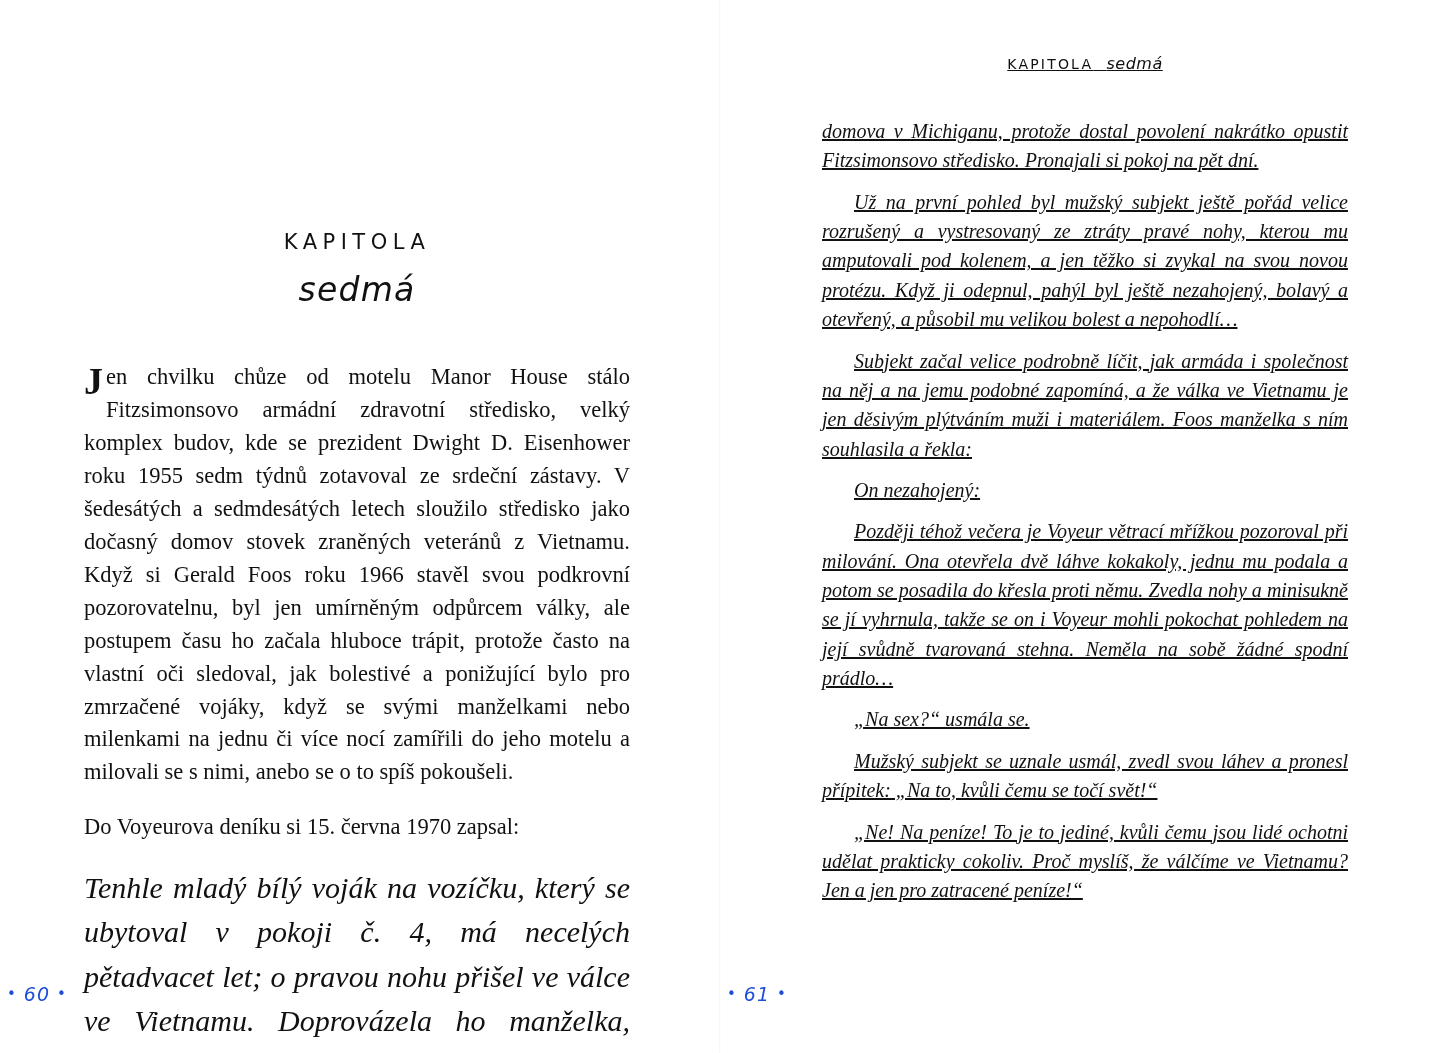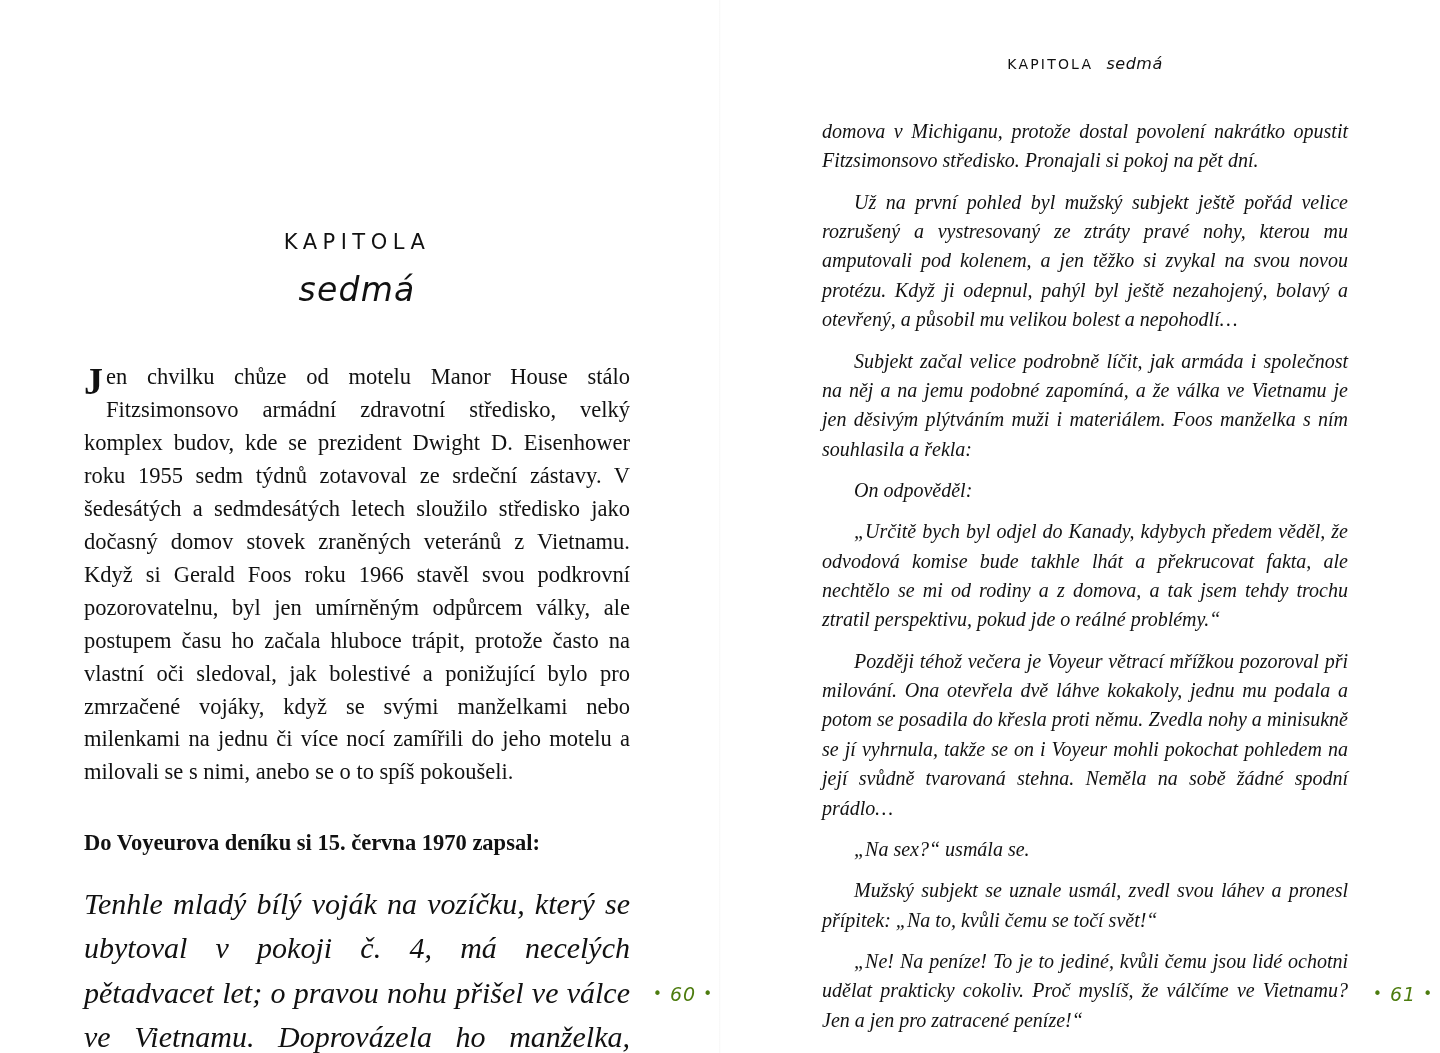--- a/index.html
+++ b/index.html
@@ -25,20 +25,21 @@
     position: relative;
     width: 720px;
     height: 1053px;
     box-sizing: border-box;
   }
   .page-left {
     padding: 60px 90px 0 84px;
   }
   .page-right {
     padding: 40px 80px 17px 90px;
+    text-decoration: underline;
   }
 
   
   .running-head {
     text-align: center;
     font-family: "DejaVu Sans", sans-serif;
     font-size: 14px;
     letter-spacing: 2.2px;
     margin: 14px 0 0 0;
     color: #111;
@@ -79,23 +80,22 @@
     text-align: justify;
     margin: 0 0 0 0;
     text-indent: 0;
     hyphens: auto;
     -webkit-hyphens: auto;
   }
   p.body + p.body {
     text-indent: 1.55em;
   }
   p.spaced {
-    margin-top: 38px;
+    margin-top: 22px;
     text-indent: 0 !important;
-    font-weight: bold;
   }
   p.diary {
     font-style: italic;
     font-size: 30px;
     line-height: 1.47;
     text-align: justify;
     margin: 22px 0 0 0;
     text-indent: 0;
   }
   .dropcap-para {
@@ -124,26 +124,26 @@
   p.ital.ind {
     text-indent: 1.6em;
   }
 
   
   .folio {
     position: absolute;
     bottom: 48px;
     left: 0;
     width: 100%;
-    text-align: right;
+    text-align: left;
     font-family: "DejaVu Sans", sans-serif;
     font-style: italic;
     font-size: 19px;
     letter-spacing: 1px;
-    color: #4d7c0f;
+    color: #1d4ed8;
   }
   .folio .dot {
     font-style: normal;
     font-size: 15px;
     vertical-align: 2px;
     padding: 0 7px;
   }
   .gutter-shadow {
     position: absolute;
     top: 0;
@@ -177,22 +177,21 @@
 
   <div class="page page-right">
 
     <div class="running-head"><span class="rh-word">KAPITOLA</span>&nbsp;&nbsp;<span class="rh-num">sedmá</span></div>
 
     <div style="height:32px"></div>
 
     <p class="ital">domova v Michiganu, protože dostal povolení nakrátko opustit Fitzsimonsovo středisko. Pronajali si pokoj na pět dní.</p>
     <p class="ital ind">Už na první pohled byl mužský subjekt ještě pořád velice rozrušený a vystresovaný ze ztráty pravé nohy, kterou mu amputovali pod kolenem, a jen těžko si zvykal na svou novou protézu. Když ji odepnul, pahýl byl ještě nezahojený, bolavý a otevřený, a působil mu velikou bolest a nepohodlí…</p>
     <p class="ital ind">Subjekt začal velice podrobně líčit, jak armáda i společnost na něj a na jemu podobné zapomíná, a že válka ve Vietnamu je jen děsivým plýtváním muži i materiálem. Foos manželka s ním souhlasila a řekla:</p>
-    <p class="ital ind">On odpověděl:</p>
-    <p class="ital ind">„Určitě bych byl odjel do Kanady, kdybych předem věděl, že odvodová komise bude takhle lhát a překrucovat fakta, ale nechtělo se mi od rodiny a z domova, a tak jsem tehdy trochu ztratil perspektivu, pokud jde o reálné problémy.“</p>
+    <p class="ital ind">On nezahojený:</p>
     <p class="ital ind">Později téhož večera je Voyeur větrací mřížkou pozoroval při milování. Ona otevřela dvě láhve kokakoly, jednu mu podala a potom se posadila do křesla proti němu. Zvedla nohy a minisukně se jí vyhrnula, takže se on i Voyeur mohli pokochat pohledem na její svůdně tvarovaná stehna. Neměla na sobě žádné spodní prádlo…</p>
     <p class="ital ind">„Na sex?“ usmála se.</p>
     <p class="ital ind">Mužský subjekt se uznale usmál, zvedl svou láhev a pronesl přípitek: „Na to, kvůli čemu se točí svět!“</p>
     <p class="ital ind">„Ne! Na peníze! To je to jediné, kvůli čemu jsou lidé ochotni udělat prakticky cokoliv. Proč myslíš, že válčíme ve Vietnamu? Jen a jen pro zatracené peníze!“</p>
 
     <div class="folio"><span class="dot">•</span><span>61</span><span class="dot">•</span></div>
   </div>
 
   <div class="gutter-shadow"></div>
 </div>

